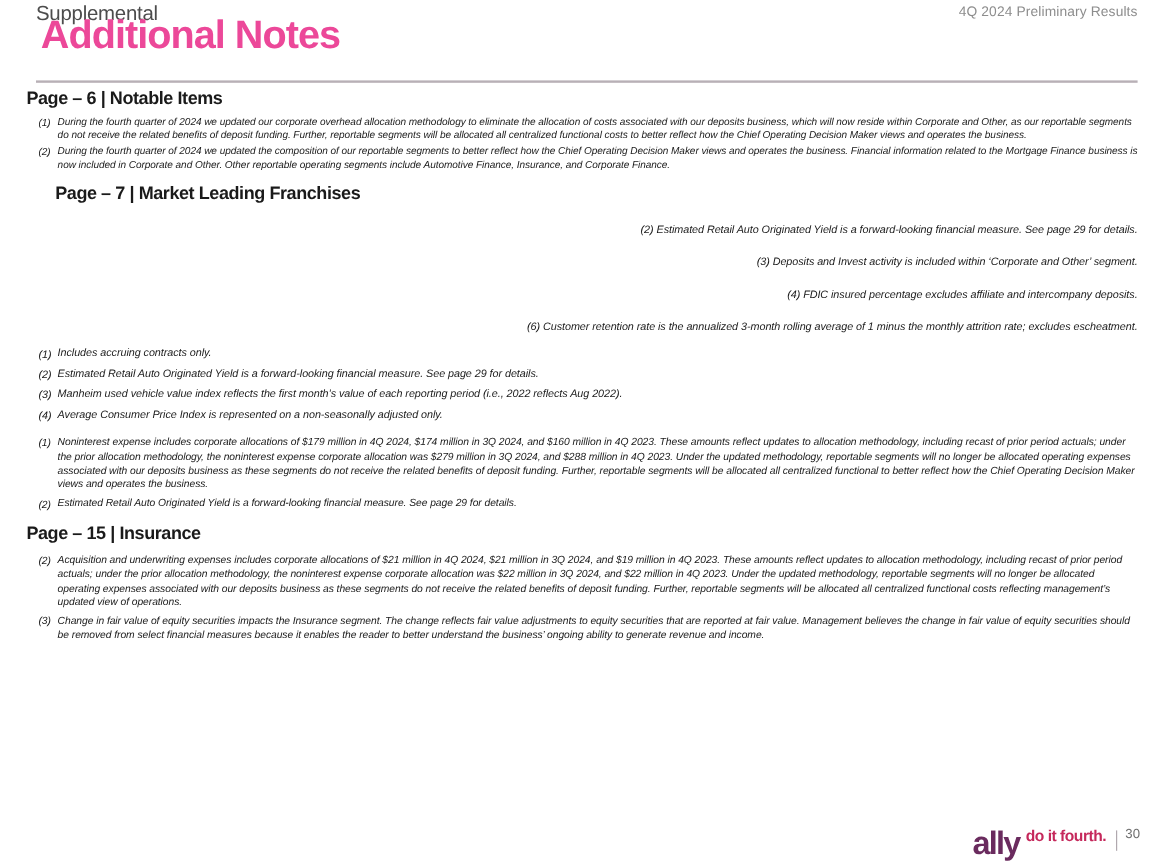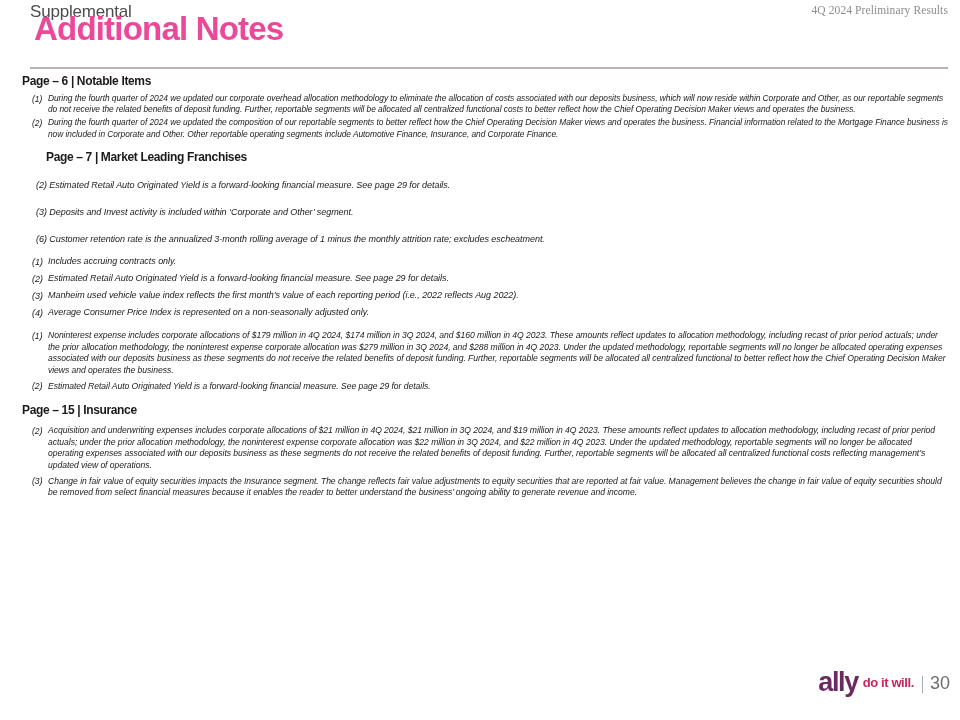--- a/index.html
+++ b/index.html
@@ -40,21 +40,20 @@
     letter-spacing: -0.8px;
     line-height: 1;
   }
   .header-right {
     position: absolute;
     right: 12px;
     top: 4px;
     font-size: 11.5px;
     color: #8d8d8d;
     letter-spacing: 0.1px;
-    font-family: Liberation Serif, serif;
   }
   .rule {
     position: absolute;
     left: 30px;
     right: 12px;
     top: 67px;
     height: 2px;
     background: #b8b0b6;
   }
 
@@ -66,21 +65,21 @@
     right: 0;
     bottom: 28px;
     padding: 0 12px 0 22px;
     box-sizing: border-box;
   }
 
   .section {
     margin-bottom: 6px;
   }
   .section-title {
-    font-size: 12px;
+    font-size: 15px;
     font-weight: bold;
     color: #1a1a1a;
     letter-spacing: -0.35px;
     margin: 0 0 5px 0;
     padding-left: 0px;
   }
   .section + .section { margin-top: 10px; }
 
   
   .note {
@@ -111,42 +110,43 @@
 
   
   .note-inline {
     font-style: italic;
     font-size: 9.0px;
     line-height: 1.35;
     color: #1a1a1a;
     margin: 15px 0 5px 0;
     padding-left: 14px;
     letter-spacing: -0.05px;
+    text-align: right;
   }
 
   .sec-p6 .note-text, .sec-p6 .note-num { font-size: 8.4px; line-height: 1.33; }
   .sec-p12 .note-text, .sec-p12 .note-num { font-size: 9.0px; line-height: 1.5; }
   .sec-p12 .note { margin-bottom: 3px; }
   .sec-p14 .note-text, .sec-p14 .note-num { font-size: 8.6px; line-height: 1.36; }
   .sec-p15 .note-text, .sec-p15 .note-num { font-size: 8.6px; line-height: 1.36; }
   .sec-p14 .note { margin-bottom: 4px; }
   .sec-p15 .note { margin-bottom: 4px; }
 
   .sec-p7 .section-title { margin-bottom: 6px; padding-left: 24px; }
   .sec-p12 .section-title { margin-bottom: 6px; }
   .sec-p14 .section-title { margin-bottom: 8px; }
   .sec-p15 .section-title { margin-bottom: 8px; }
 
   
   .footer {
     position: absolute;
     right: 10px;
-    bottom: 24px;
+    bottom: 3px;
     display: flex;
-    align-items: center;
+    align-items: flex-start;
   }
   .logo-ally {
     font-size: 27px;
     font-weight: bold;
     color: #6a2b5e;
     letter-spacing: -1.4px;
     line-height: 1;
   }
   .logo-tag {
     font-size: 13px;
@@ -159,21 +159,21 @@
   .footer-sep {
     display: inline-block;
     width: 1px;
     height: 17px;
     background: #b0a8ae;
     margin: 0 7px 0 8px;
     position: relative;
     top: 2px;
   }
   .page-num {
-    font-size: 18px;
+    font-size: 11px;
     color: #6f6f6f;
     line-height: 1;
   }
 </style>
 </head>
 <body>
 
 <div class="header">
   <div class="eyebrow">Supplemental</div>
   <div class="page-title">Additional Notes</div>
@@ -191,20 +191,21 @@
         </div>
         <div class="note">
           <div class="note-num">(2)</div>
           <div class="note-text">During the fourth quarter of 2024 we updated the composition of our reportable segments to better reflect how the Chief Operating Decision Maker views and operates the business. Financial information related to the Mortgage Finance business is now included in Corporate and Other. Other reportable operating segments include Automotive Finance, Insurance, and Corporate Finance.</div>
         </div>
       </div>
       <div class="section sec-p7">
         <div class="section-title">Page – 7 | Market Leading Franchises</div>
         <div class="note-inline"><span>(2)</span> <span>Estimated Retail Auto Originated Yield is a forward-looking financial measure. See page 29 for details.</span></div>
         <div class="note-inline"><span>(3)</span> <span>Deposits and Invest activity is included within ‘Corporate and Other’ segment.</span></div>
+        <div class="note-inline"><span>(4)</span> <span>FDIC insured percentage excludes affiliate and intercompany deposits.</span></div>
         <div class="note-inline"><span>(6)</span> <span>Customer retention rate is the annualized 3-month rolling average of 1 minus the monthly attrition rate; excludes escheatment.</span></div>
       </div>
       <div class="section sec-p12">
         <div class="note">
           <div class="note-num">(1)</div>
           <div class="note-text">Includes accruing contracts only.</div>
         </div>
         <div class="note">
           <div class="note-num">(2)</div>
           <div class="note-text">Estimated Retail Auto Originated Yield is a forward-looking financial measure. See page 29 for details.</div>
@@ -237,16 +238,16 @@
         <div class="note">
           <div class="note-num">(3)</div>
           <div class="note-text">Change in fair value of equity securities impacts the Insurance segment. The change reflects fair value adjustments to equity securities that are reported at fair value. Management believes the change in fair value of equity securities should be removed from select financial measures because it enables the reader to better understand the business’ ongoing ability to generate revenue and income.</div>
         </div>
       </div>
     </div>
 </div>
 
 <div class="footer">
   <span class="logo-ally">ally</span>
-  <span class="logo-tag">do it will.</span>
+  <span class="logo-tag">do it fourth.</span>
   <span class="footer-sep"></span>
   <span class="page-num">30</span>
 </div>
 
 </body></html>

